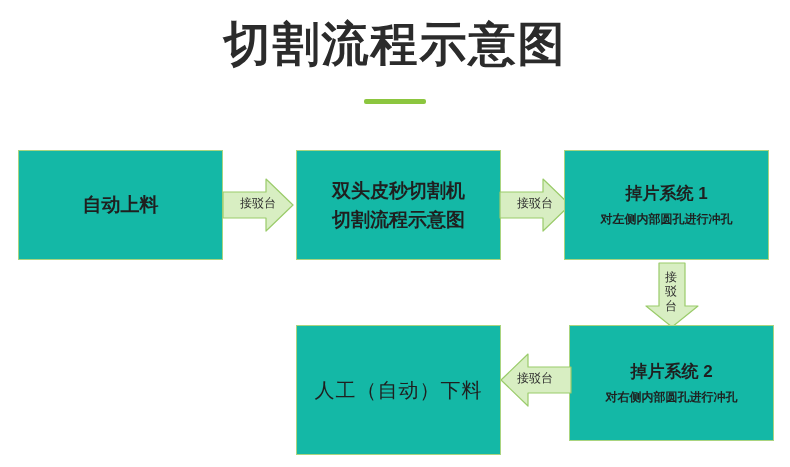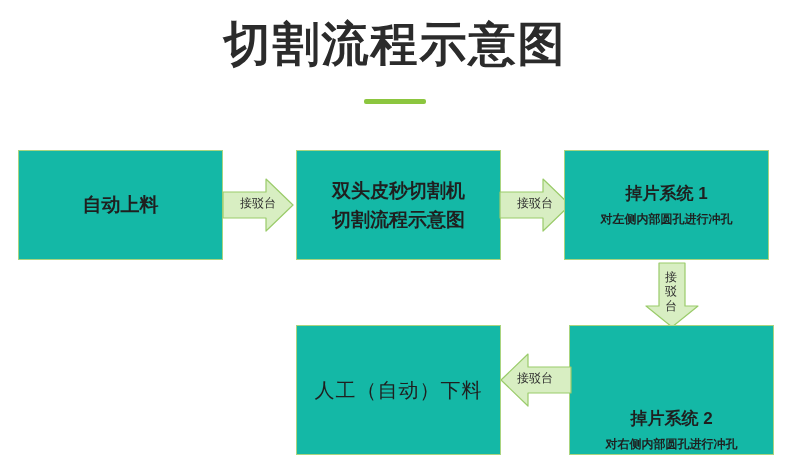--- a/index.html
+++ b/index.html
@@ -76,21 +76,21 @@
   }
   .box.plain .line {
     font-size: 20px;
     font-weight: 400;
     letter-spacing: 1px;
   }
 
   #box-feed   { left: 18px;  top: 150px; width: 205px; height: 110px; }
   #box-cut    { left: 296px; top: 150px; width: 205px; height: 110px; }
   #box-drop1  { left: 564px; top: 150px; width: 205px; height: 110px; }
-  #box-drop2  { left: 569px; top: 325px; width: 205px; height: 130px; justify-content: flex-end; }
+  #box-drop2  { left: 569px; top: 325px; width: 205px; height: 116px; }
   #box-unload { left: 296px; top: 325px; width: 205px; height: 130px; }
 
   
   .arrow-h {
     position: absolute;
     width: 72px;
     height: 54px;
   }
   .arrow-h svg, .arrow-v svg { display: block; }
   .arrow-label {

